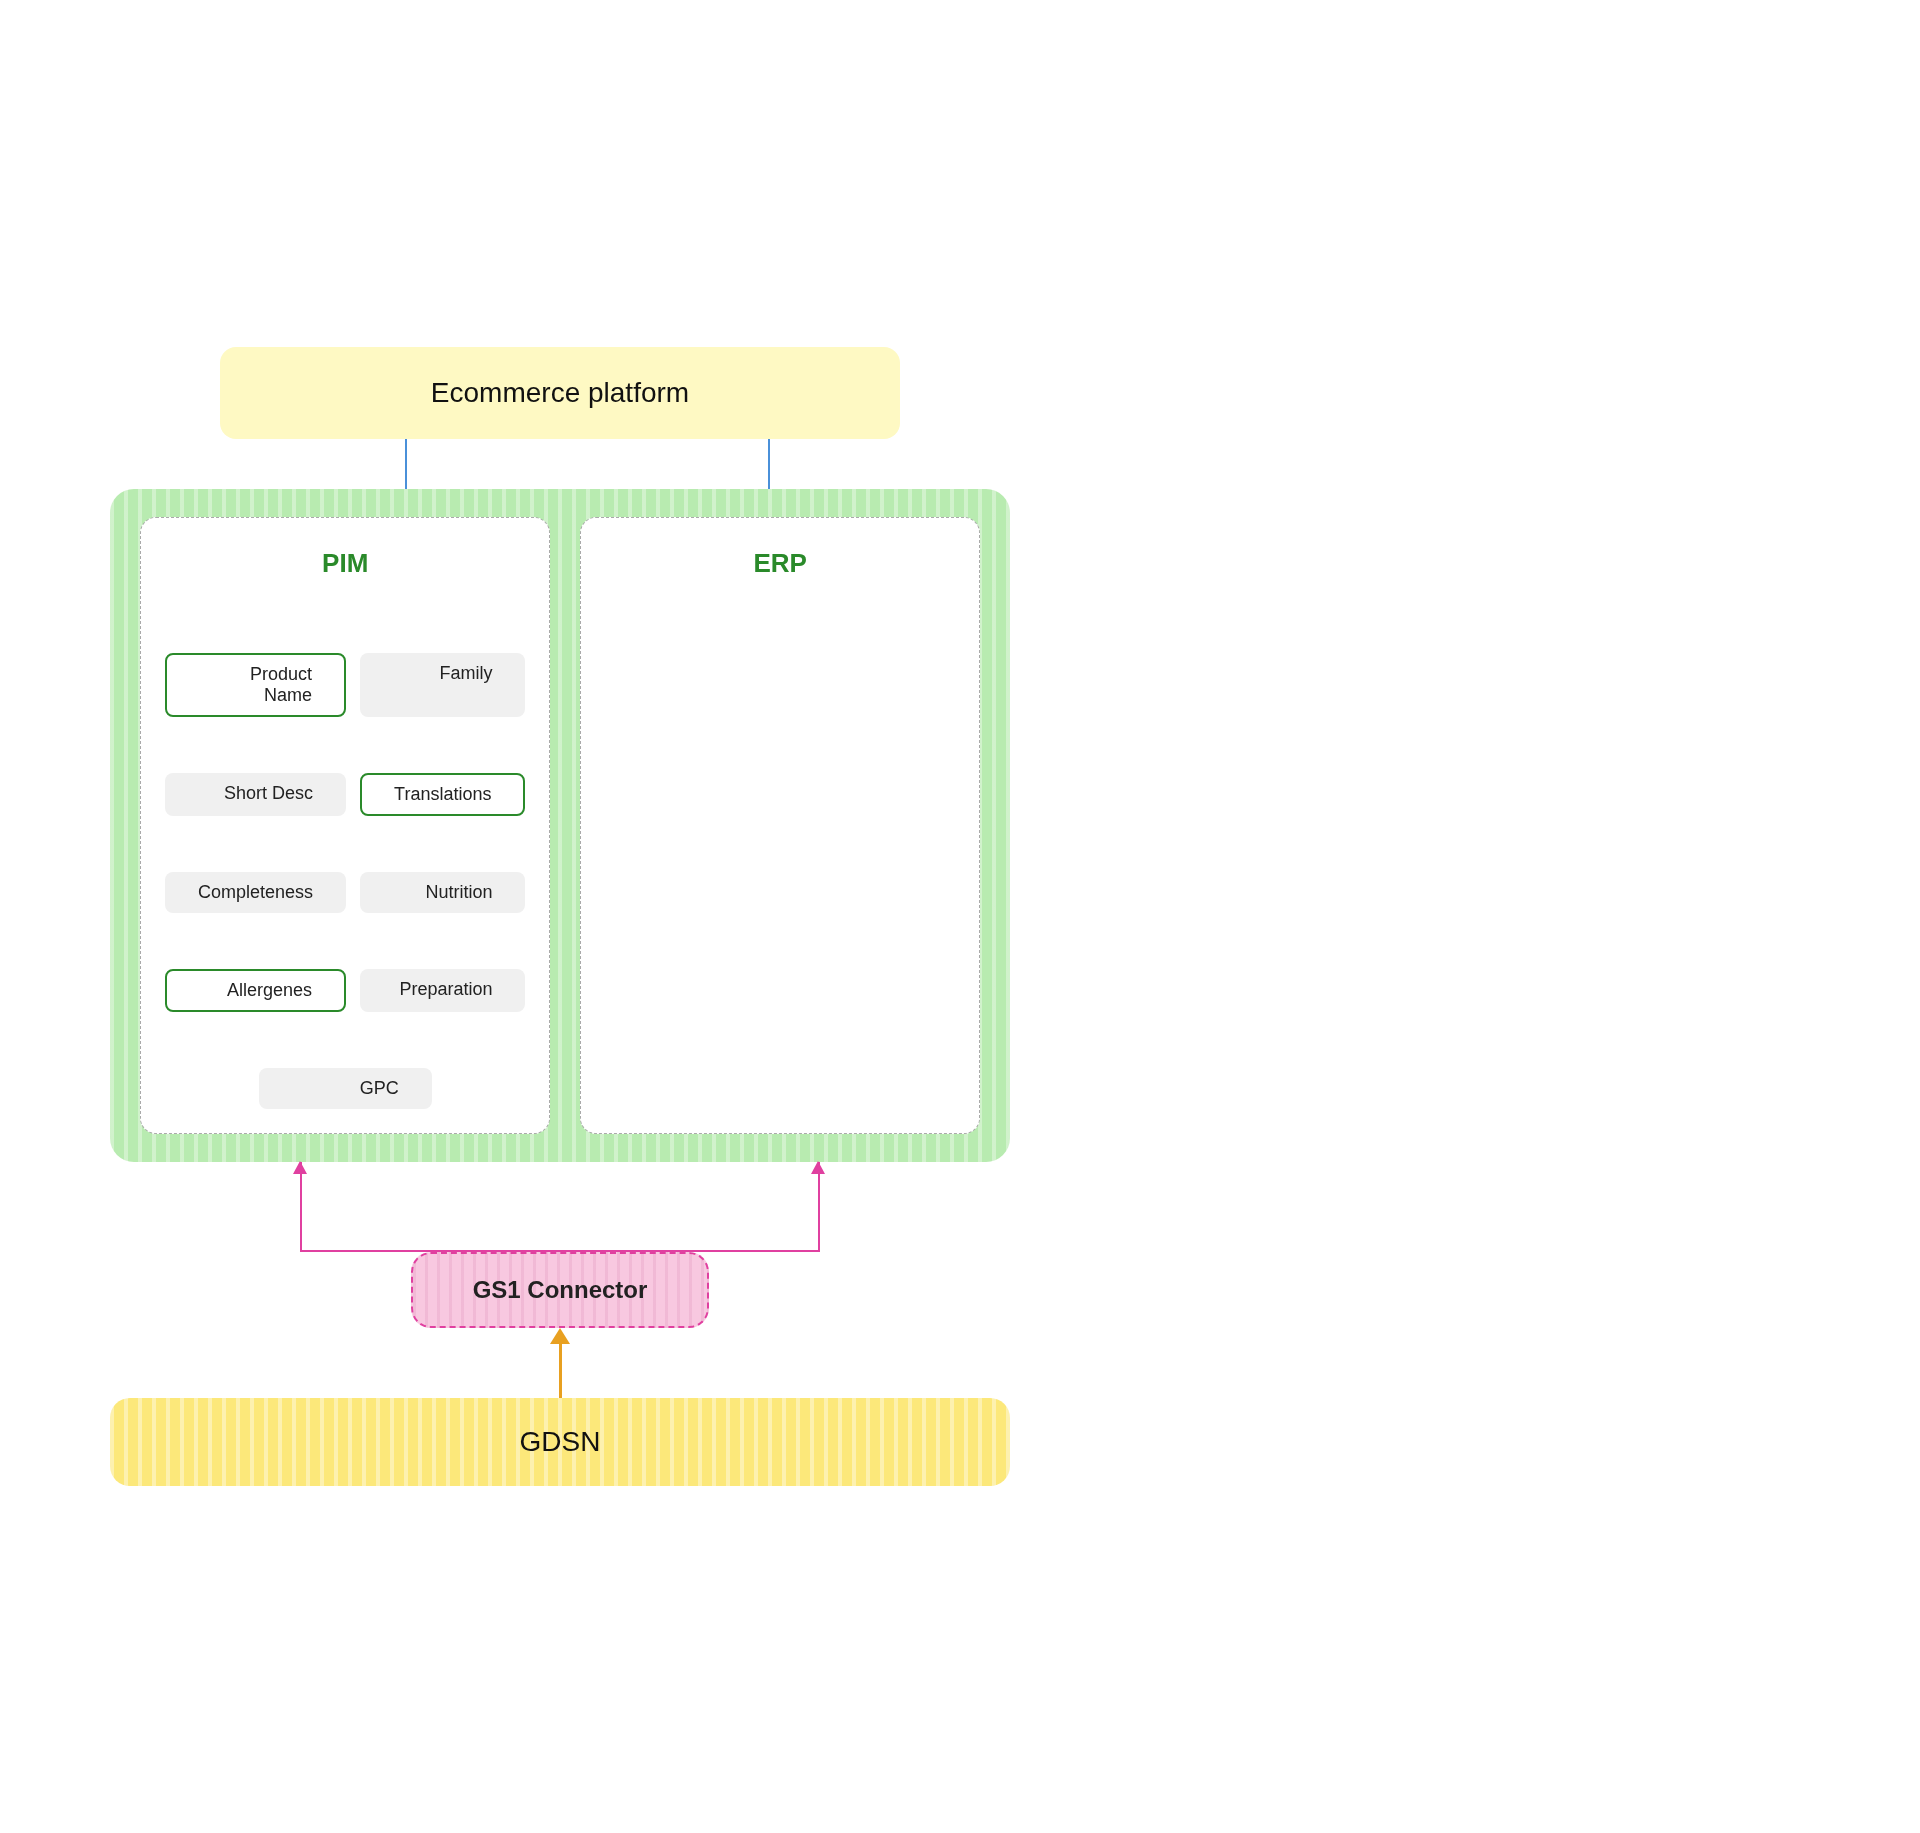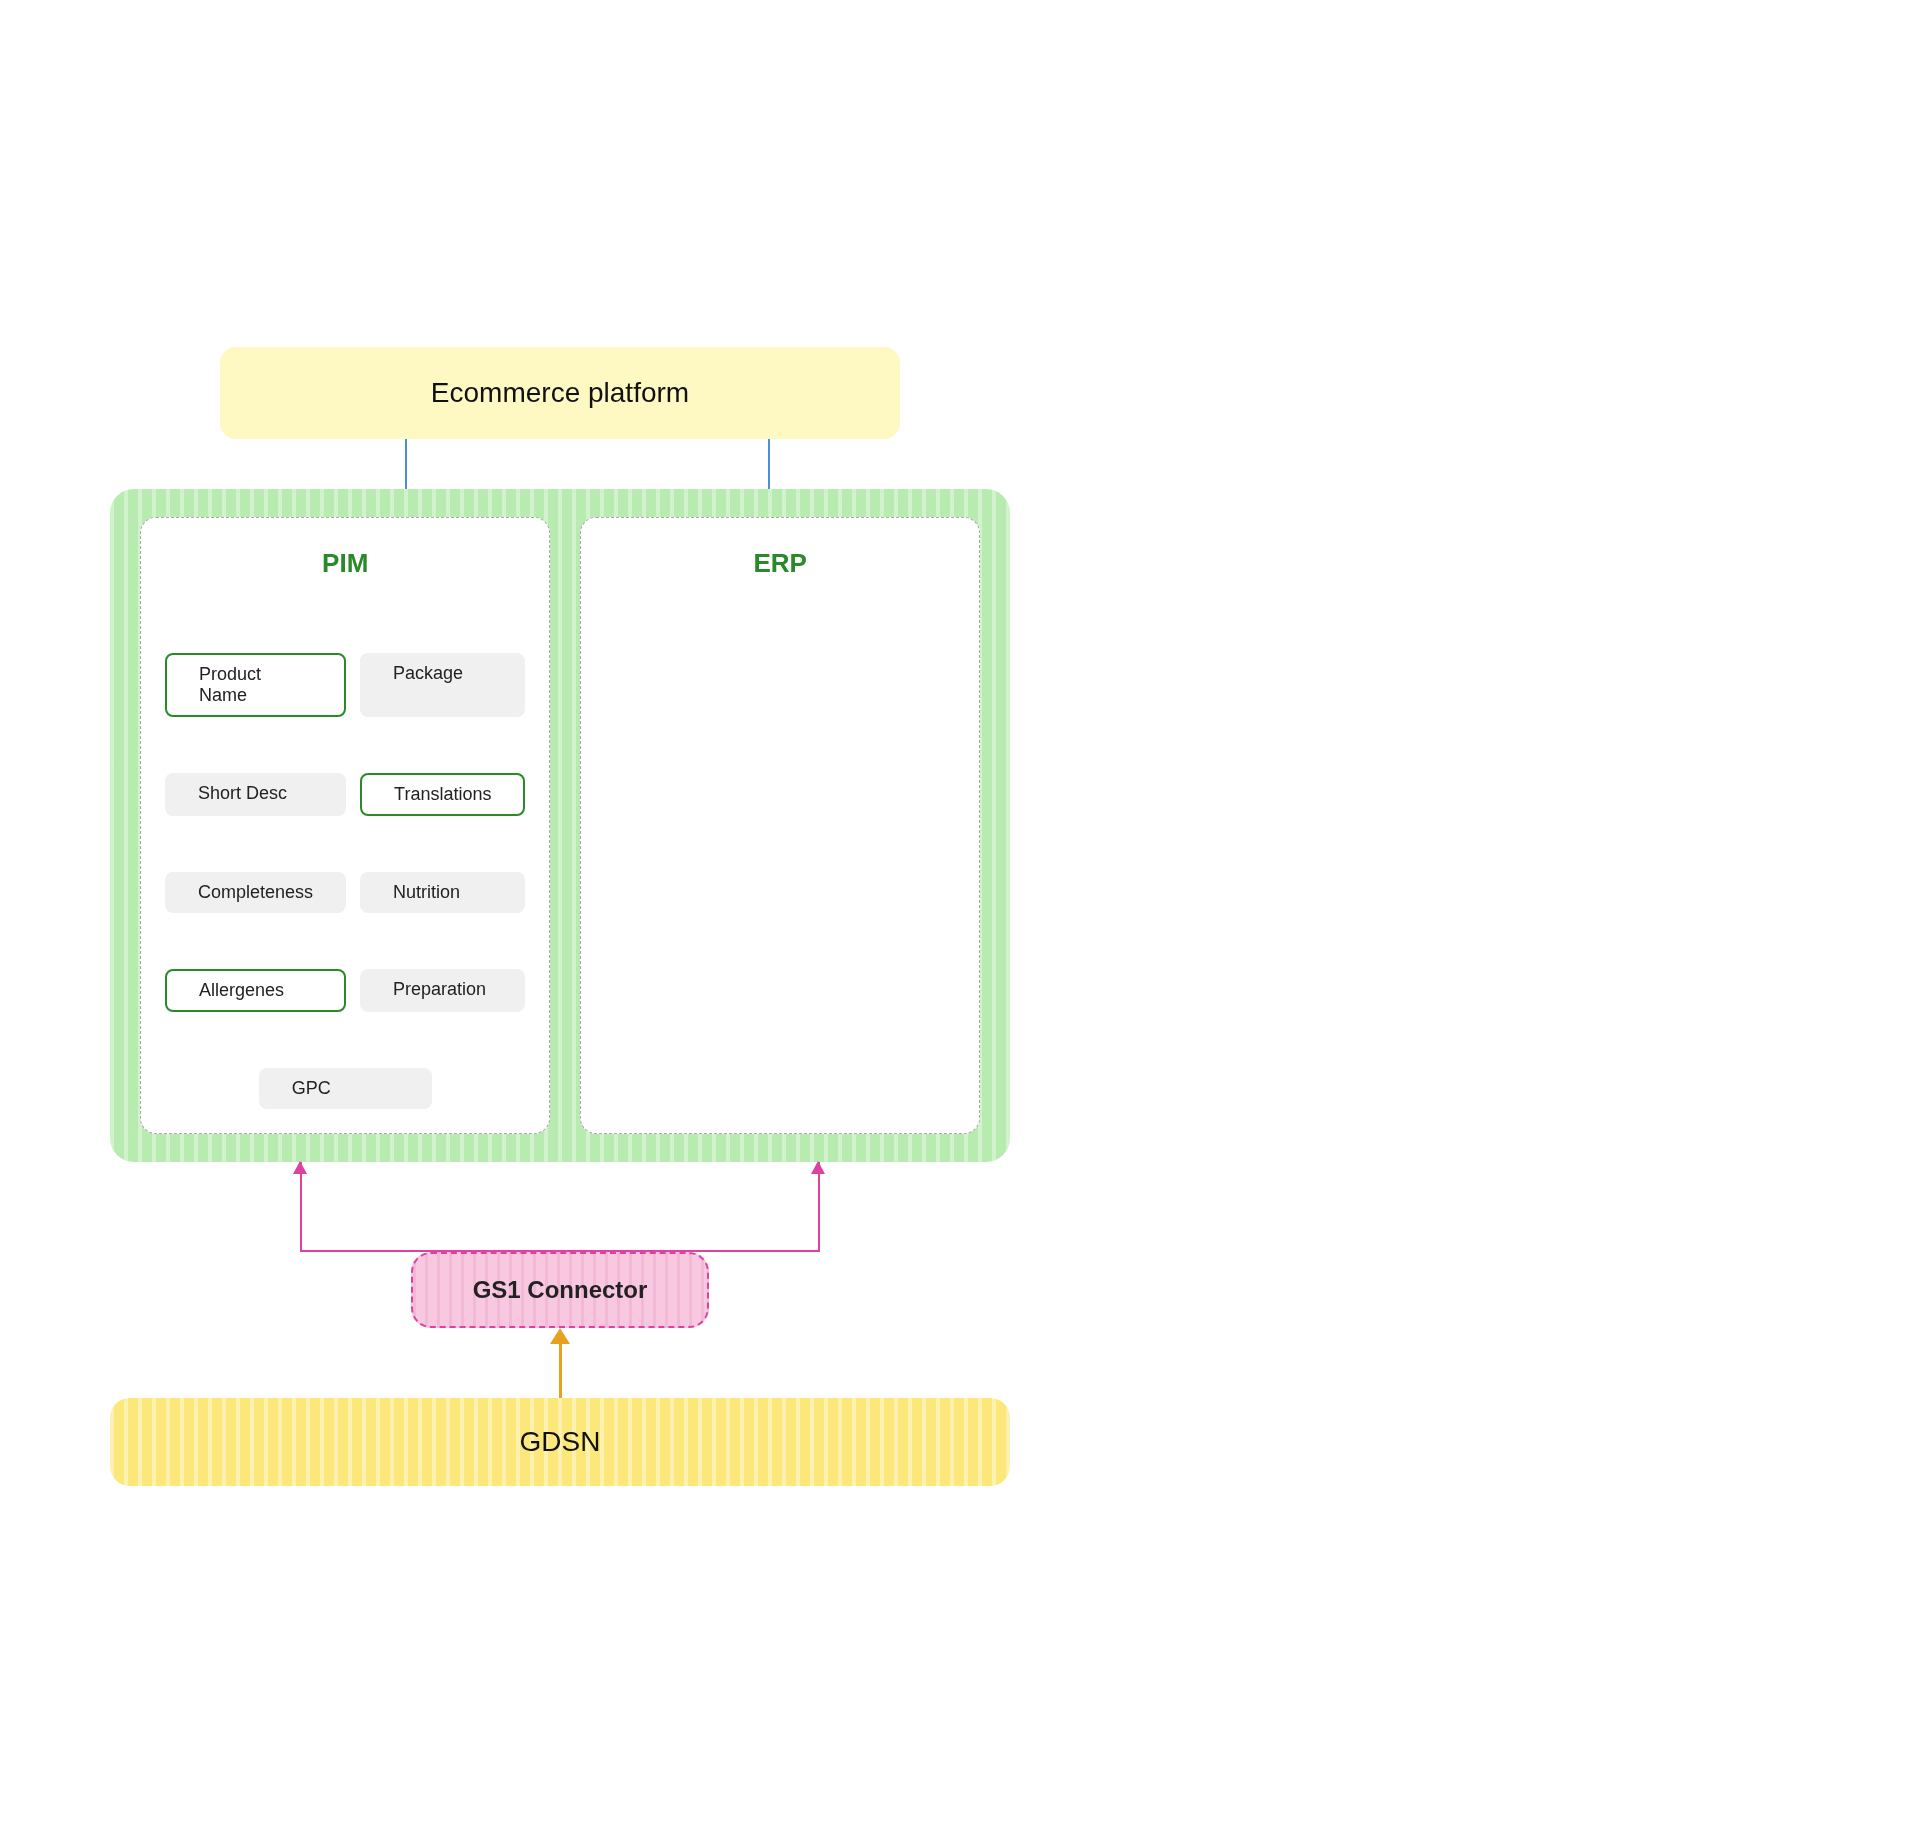--- a/index.html
+++ b/index.html
@@ -81,21 +81,21 @@
       display: grid;
       grid-template-columns: 1fr 1fr;
       gap: 10px 14px;
       width: 100%;
     }
 
     .tag {
       background: #f0f0f0;
       border-radius: 8px;
       padding: 9px 32px;
-      text-align: left;
+      text-align: right;
       font-size: 18px;
       color: #222;
       border: 1.5px solid transparent;
       margin-top: 46px;
     }
 
     .tag.outlined {
       background: #fff;
       border: 2px solid #2a8a2a;
     }
@@ -264,21 +264,21 @@
 
   <div class="green-container">
 
     <div class="pim-box">
       <div class="box-title">PIM</div>
       <div class="tag-grid">
         <div class="tag outlined">
           <span>Product Name</span>
         </div>
         <div class="tag">
-          <span>Package</span>
+          <span>Family</span>
         </div>
         <div class="tag">
           <span>Short Desc</span>
         </div>
         <div class="tag outlined">
           <span>Translations</span>
         </div>
         <div class="tag">
           <span>Completeness</span>
         </div>

